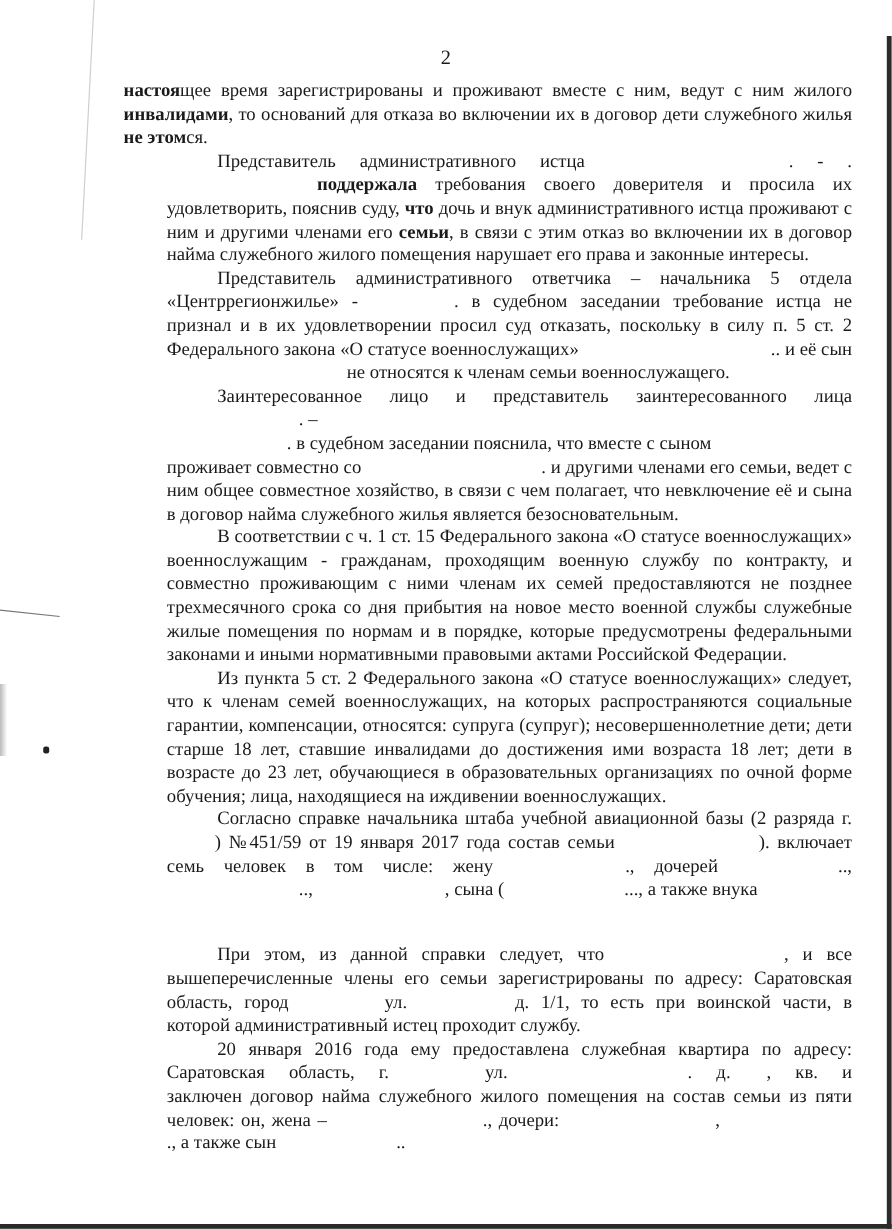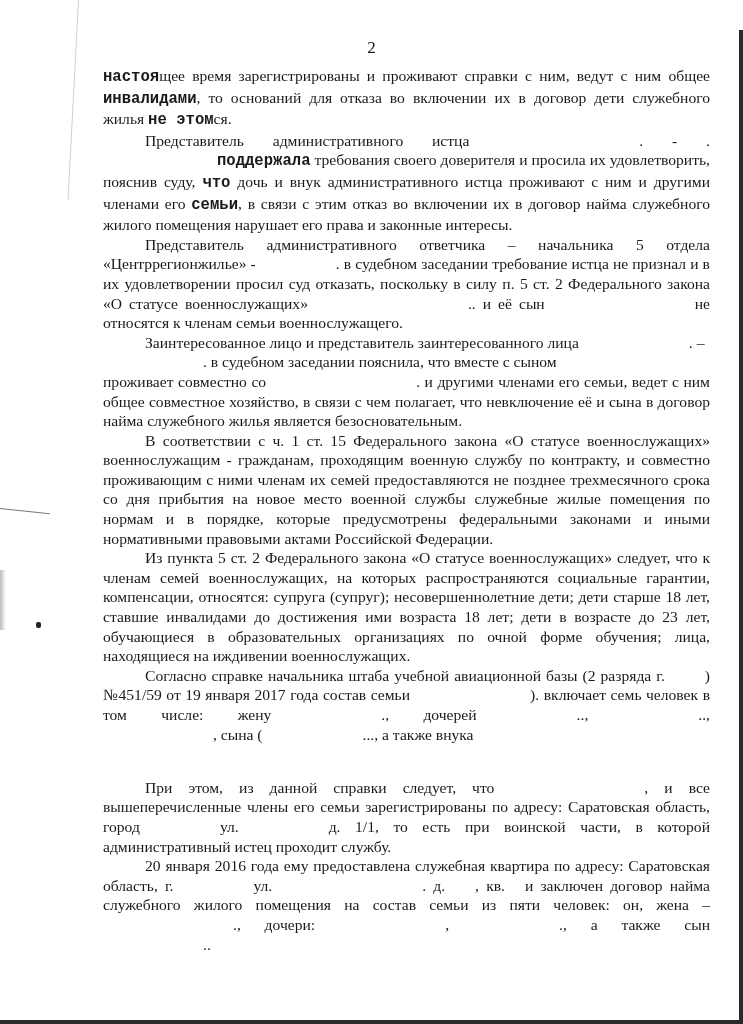--- a/index.html
+++ b/index.html
@@ -77,41 +77,42 @@
       width: 607px;
       font-size: 15.6px;
       line-height: 19.6px;
     }
     .content p {
       margin: 0;
       text-align: justify;
     }
     .content p.indent {
       text-indent: 42px;
+      margin-left: 36px;
     }
-    .content b { font-weight: bold; font-family: Liberation Mono, monospace; }
+    .content b { font-weight: bold; }
     .gap { display: inline-block; }
   </style>
 </head>
 <body>
 
 <div class="page">
   <div class="scan-edge-left"></div>
   <div class="scan-edge-right"></div>
   <div class="scan-edge-bottom"></div>
   <div class="scan-line-left"></div>
   <div class="scan-shadow"></div>
   <div class="scan-blot"></div>
 
   <div class="page-number">2</div>
 
   <div class="content">
 
     <p>
-      <b>настоя</b><span>щее время зарегистрированы и проживают справки с ним, ведут с ним общее </span><b>инвалидами</b><span>, то оснований для отказа во включении их в договор дети служебного жилья </span><b>не этом</b><span>ся.</span>
+      <b>настоя</b><span>щее время зарегистрированы и проживают вместе с ним, ведут с ним жилого </span><b>инвалидами</b><span>, то оснований для отказа во включении их в договор дети служебного жилья </span><b>не этом</b><span>ся.</span>
     </p>
 
     <p class="indent">
       <span>Представитель административного истца</span><span class="gap" style="width:170px"></span><span>. - .</span><span class="gap" style="width:110px"></span>
       <b>поддержала</b><span> требования своего доверителя и просила их удовлетворить, пояснив суду, </span><b>что</b><span> дочь и внук административного истца проживают с ним и другими членами его </span><b>семьи</b><span>, в связи с этим отказ во включении их в договор найма служебного жилого помещения нарушает его права и законные интересы.</span>
     </p>
 
     <p class="indent">
       <span>Представитель административного ответчика – начальника 5 отдела «Центррегионжилье» -</span><span class="gap" style="width:80px"></span><span>. в судебном заседании требование истца не признал и в их удовлетворении просил суд отказать, поскольку в силу п. 5 ст. 2 Федерального закона «О статусе военнослужащих»</span><span class="gap" style="width:160px"></span><span>.. и её сын</span><span class="gap" style="width:150px"></span><span>не относятся к членам семьи военнослужащего.</span>
     </p>

